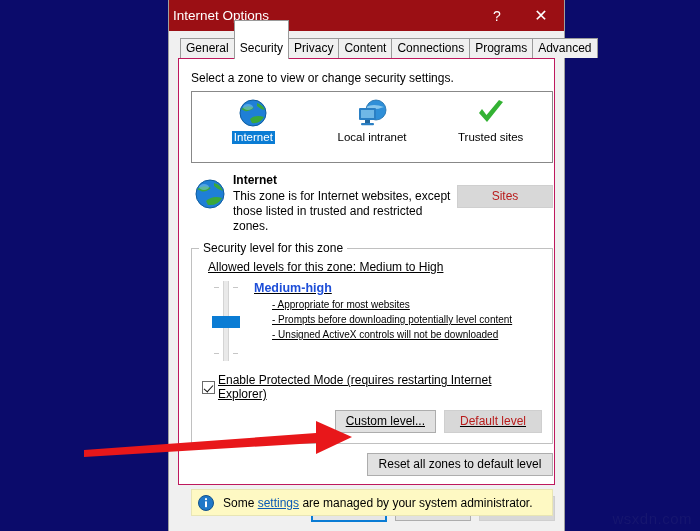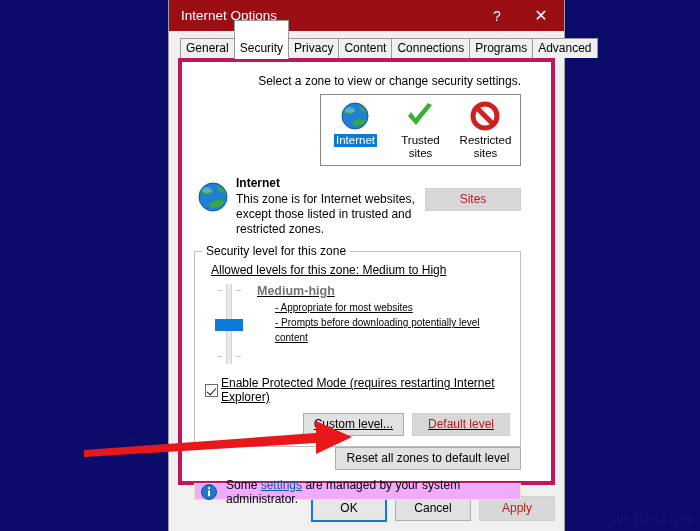--- a/index.html
+++ b/index.html
@@ -41,21 +41,21 @@
     height: 31px;
     background: #9b0f14;
     display: flex;
     align-items: center;
     flex: none;
     position: relative;
   }
   #title-text {
     color: #ffffff;
     font-size: 13.5px;
-    margin-left: 12px;
+    margin-left: 4px;
     white-space: nowrap;
   }
   .tb-btn {
     position: absolute;
     top: 0; height: 31px;
     width: 34px;
     display: flex; align-items: center; justify-content: center;
     color: #ffffff;
   }
   #help-btn { right: 50px; font-size: 14px; }
@@ -99,28 +99,27 @@
     padding-bottom: 4px;
     margin-bottom: -1px;
     border-color: #9a9a9a;
     position: relative;
     z-index: 3;
   }
 
   
   #tabpage {
     background: #ffffff;
-    border: 4px solid #be185d;
+    border: 1px solid #be185d;
     flex: 1;
     min-height: 0;
-    padding: 12px 30px 8px 12px;
+    padding: 12px 1px 8px 12px;
     position: relative;
     display: flex;
     flex-direction: column;
-    align-items: flex-end;
   }
 
   .lbl { font-size: 12px; color: #000; }
 
   
   #zone-hint { margin-bottom: 6px; }
   #zone-box {
     border: 1px solid #888;
     height: 72px;
     display: flex;
@@ -219,21 +218,21 @@
   .tick.l { left: 12px; }
   .tick.r { left: 31px; }
   #slider-thumb {
     position: absolute;
     left: 10px; top: 35px;
     width: 28px; height: 12px;
     background: #0a7cd4;
   }
 
   #level-text { flex: 1; padding-left: 6px; }
-  #level-name { font-size: 12.5px; font-weight: bold; color: #737373; margin-bottom: 2px; }
+  #level-name { font-size: 12.5px; font-weight: bold; color: #1d4ed8; margin-bottom: 2px; }
   .bullet { font-size: 10px; line-height: 15px; color: #000; padding-left: 18px; }
 
   #protected-row { display: flex; align-items: center; margin-top: 12px; }
   .cbox {
     width: 13px; height: 13px;
     border: 1px solid #6b6b6b;
     background: #fff;
     position: relative;
     flex: none;
     margin-right: 3px;
@@ -254,30 +253,31 @@
     justify-content: flex-end;
     gap: 8px;
     margin-top: 9px;
   }
   #custom-level-btn { min-width: 98px; }
   #default-level-btn { min-width: 98px; }
 
   #reset-row {
     display: flex;
     justify-content: flex-end;
+    margin-top: 9px;
     flex: none;
   }
   #reset-btn { min-width: 186px; }
 
   
   #infobar {
     margin-top: 13px;
-    background: #f0abfc;
+    background: #fef9c3;
     border: 1px solid #e8e5b4;
-    height: 17px;
+    height: 27px;
     display: flex;
     align-items: center;
     padding: 0 6px;
     flex: none;
   }
   #info-icon { width: 16px; height: 16px; flex: none; }
   #info-text { font-size: 12px; color: #000; margin-left: 9px; }
   #info-link { color: #0b5ab5; text-decoration: underline; }
 
   
@@ -334,39 +334,44 @@
               <path d="M5 12 Q12 7 18 11 Q13 15 9 14 Z" fill="#3aa83a"></path>
               <path d="M14 22 Q20 17 28 20 Q24 27 16 26 Z" fill="#3aa83a"></path>
               <path d="M21 6 Q27 8 29 13 Q24 12 21 9 Z" fill="#3aa83a"></path>
               <ellipse cx="12" cy="10" rx="5" ry="3" fill="#7cc3ef" opacity="0.55"></ellipse>
               <circle cx="17" cy="16" r="13" fill="none" stroke="#0e5c9e" stroke-width="1"></circle>
             </svg>
           </div>
           <div class="zone-label sel">Internet</div>
         </div>
 
+        <div class="zone">
+          <div class="zone-ico">
+            <svg width="34" height="32" viewBox="0 0 34 32">
+              <circle cx="21" cy="13" r="10" fill="#2f8fd8"></circle>
+              <path d="M11 10 Q18 6 29 10 Q22 13 13 12 Z" fill="#9fd4f2" opacity="0.8"></path>
+              <circle cx="21" cy="13" r="10" fill="none" stroke="#1a6ba8" stroke-width="0.8"></circle>
+              <rect x="4" y="11" width="17" height="12" rx="1" fill="#2a7fc4"></rect>
+              <rect x="6" y="13" width="13" height="8" fill="#6fb7e6"></rect>
+              <rect x="10" y="23" width="5" height="3" fill="#23679e"></rect>
+              <rect x="6" y="26" width="13" height="2.2" rx="1" fill="#2a7fc4"></rect>
+            </svg>
+          </div>
+          <div class="zone-label">Local intranet</div>
+        </div>
 
         <div class="zone">
           <div class="zone-ico">
             <svg width="34" height="32" viewBox="0 0 34 32">
               <path d="M5 16 L13 25 L29 5 L25 3 L12.5 18 L8 12 Z" fill="#33b233"></path>
             </svg>
           </div>
           <div class="zone-label">Trusted sites</div>
         </div>
 
-        <div class="zone">
-          <div class="zone-ico">
-            <svg width="34" height="32" viewBox="0 0 34 32">
-              <circle cx="17" cy="16" r="12" fill="none" stroke="#cf1f1f" stroke-width="5"></circle>
-              <line x1="9" y1="8" x2="25" y2="24" stroke="#cf1f1f" stroke-width="5"></line>
-            </svg>
-          </div>
-          <div class="zone-label">Restricted sites</div>
-        </div>
 
       </div>
 
       <div id="zone-desc">
         <div id="zone-desc-ico">
           <svg width="38" height="36" viewBox="0 0 38 36">
             <circle cx="19" cy="18" r="14" fill="#1f7fd6"></circle>
             <path d="M6 13 Q13 8 20 12 Q14 17 10 15 Z" fill="#3aa83a"></path>
             <path d="M15 25 Q22 19 31 22 Q27 30 17 29 Z" fill="#3aa83a"></path>
             <path d="M23 7 Q30 9 32 15 Q26 13 23 10 Z" fill="#3aa83a"></path>
@@ -394,20 +399,21 @@
             <div class="tick l" style="top:41px"></div>
             <div class="tick r" style="top:41px"></div>
             <div class="tick l" style="top:72px"></div>
             <div class="tick r" style="top:72px"></div>
             <div id="slider-thumb"></div>
           </div>
           <div id="level-text">
             <div id="level-name">Medium-high</div>
             <div class="bullet">- Appropriate for most websites</div>
             <div class="bullet">- Prompts before downloading potentially level content</div>
+            <div class="bullet">- Unsigned ActiveX controls will not be downloaded</div>
           </div>
         </div>
 
         <div id="protected-row">
           <div class="cbox"></div>
           <div id="protected-label">Enable Protected Mode (requires restarting Internet Explorer)</div>
         </div>
 
         <div id="lvl-btn-row">
           <div class="btn" id="custom-level-btn">Custom level...</div>

